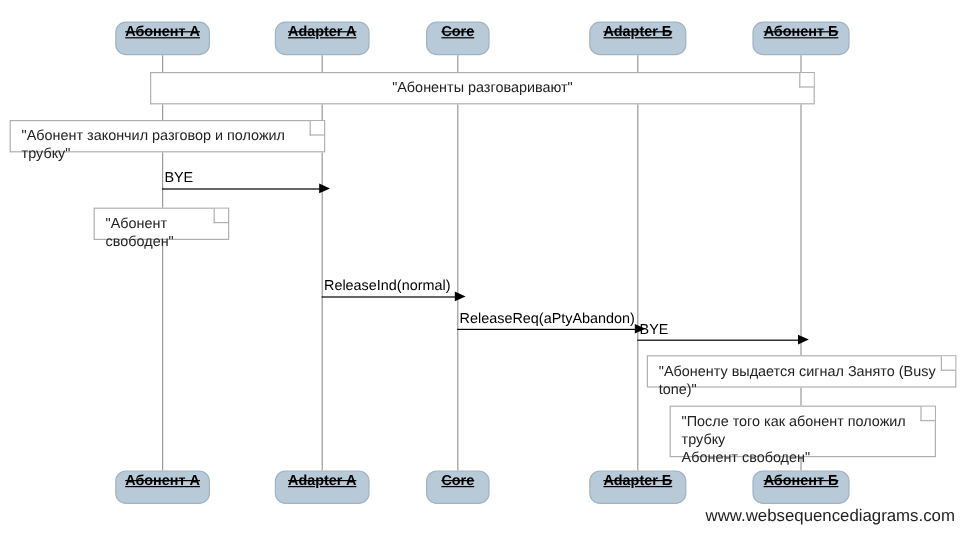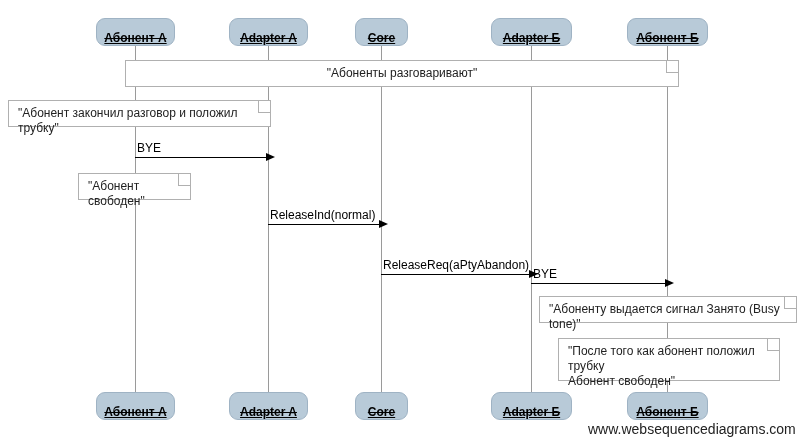--- a/index.html
+++ b/index.html
@@ -28,21 +28,21 @@
 
   
   .participant {
     position: absolute;
     box-sizing: border-box;
     background: #b8cad8;
     border: 1px solid #9fb3c4;
     border-radius: 9px;
     height: 28px;
     display: flex;
-    align-items: flex-end;
+    align-items: flex-start;
     justify-content: center;
   }
   .participant .plabel {
     font-family: "Liberation Sans", sans-serif;
     font-size: 12px;
     font-weight: bold;
     color: #000000;
     text-decoration: underline line-through;
     white-space: nowrap;
     letter-spacing: 0px;
@@ -155,21 +155,21 @@
       <div class="note left" style="left: 558px; top: 338px; width: 222px; height: 43px;"><span>"После того как абонент положил трубку
 Абонент свободен"</span><span class="fold"></span></div>
     </div>
 
   <div id="messages">
       <div class="msg" style="left: 135px; top: 157px; width: 140px;">
         <div class="shaft" style="width: 132px;"></div>
         <div class="head" style="left: 131px;"></div>
         <div class="mlabel">BYE</div>
       </div>
-      <div class="msg" style="left: 268px; top: 224px; width: 120px;">
+      <div class="msg" style="left: 268px; top: 247px; width: 120px;">
         <div class="shaft" style="width: 112px;"></div>
         <div class="head" style="left: 111px;"></div>
         <div class="mlabel">ReleaseInd(normal)</div>
       </div>
       <div class="msg" style="left: 381px; top: 274px; width: 157px;">
         <div class="shaft" style="width: 149px;"></div>
         <div class="head" style="left: 148px;"></div>
         <div class="mlabel">ReleaseReq(aPtyAbandon)</div>
       </div>
       <div class="msg" style="left: 531px; top: 283px; width: 143px;">

